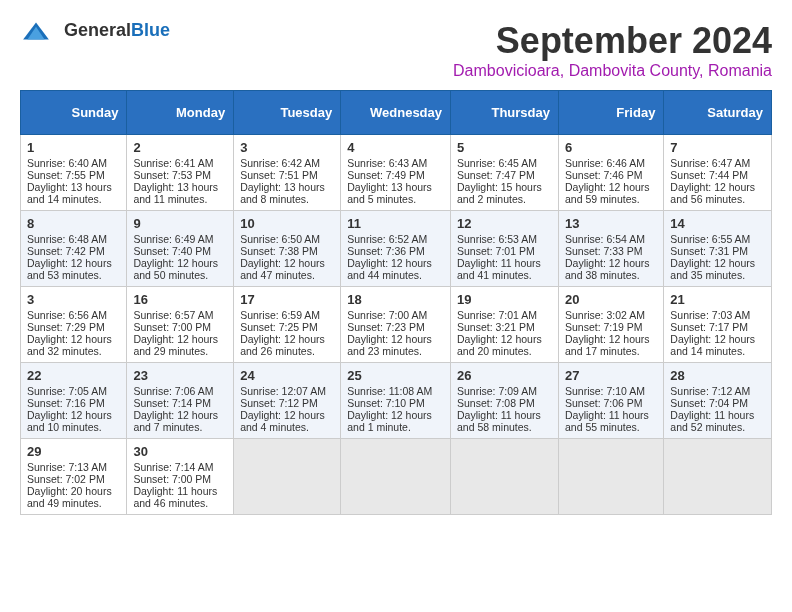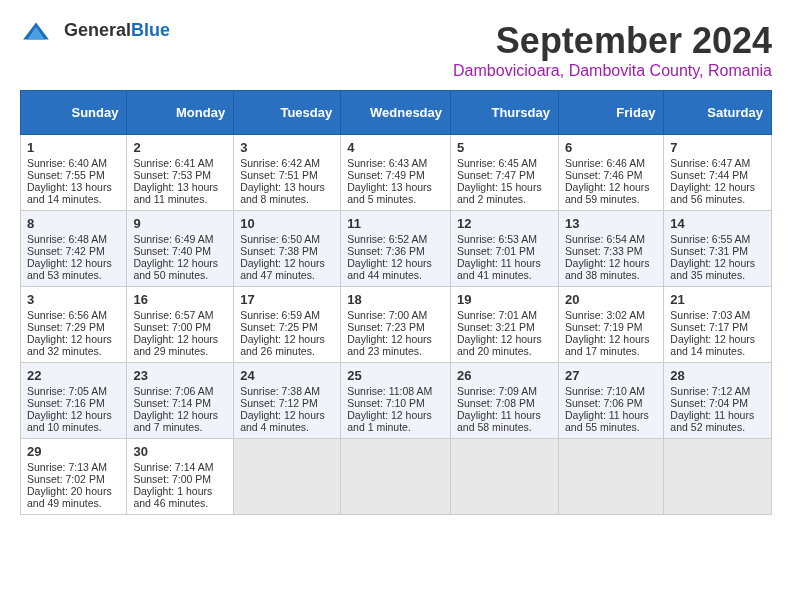--- a/index.html
+++ b/index.html
@@ -265,21 +265,21 @@
         <span>Daylight: 12 hours and 10 minutes.</span>
       </td>
         <td>
         <span class="day-num">23</span>
         <span>Sunrise: 7:06 AM</span><br>
         <span>Sunset: 7:14 PM</span><br>
         <span>Daylight: 12 hours and 7 minutes.</span>
       </td>
         <td>
         <span class="day-num">24</span>
-        <span>Sunrise: 7:38 AM</span><br>
+        <span>Sunrise: 12:07 AM</span><br>
         <span>Sunset: 7:12 PM</span><br>
         <span>Daylight: 12 hours and 4 minutes.</span>
       </td>
         <td>
         <span class="day-num">25</span>
         <span>Sunrise: 11:08 AM</span><br>
         <span>Sunset: 7:10 PM</span><br>
         <span>Daylight: 12 hours and 1 minute.</span>
       </td>
         <td>
@@ -305,21 +305,21 @@
         <td>
         <span class="day-num">29</span>
         <span>Sunrise: 7:13 AM</span><br>
         <span>Sunset: 7:02 PM</span><br>
         <span>Daylight: 20 hours and 49 minutes.</span>
       </td>
         <td>
         <span class="day-num">30</span>
         <span>Sunrise: 7:14 AM</span><br>
         <span>Sunset: 7:00 PM</span><br>
-        <span>Daylight: 1 hours and 46 minutes.</span>
+        <span>Daylight: 11 hours and 46 minutes.</span>
       </td>
         <td class="empty-cell"></td>
         <td class="empty-cell"></td>
         <td class="empty-cell"></td>
         <td class="empty-cell"></td>
         <td class="empty-cell"></td>
       </tr>
     </tbody>
 </table>
 

